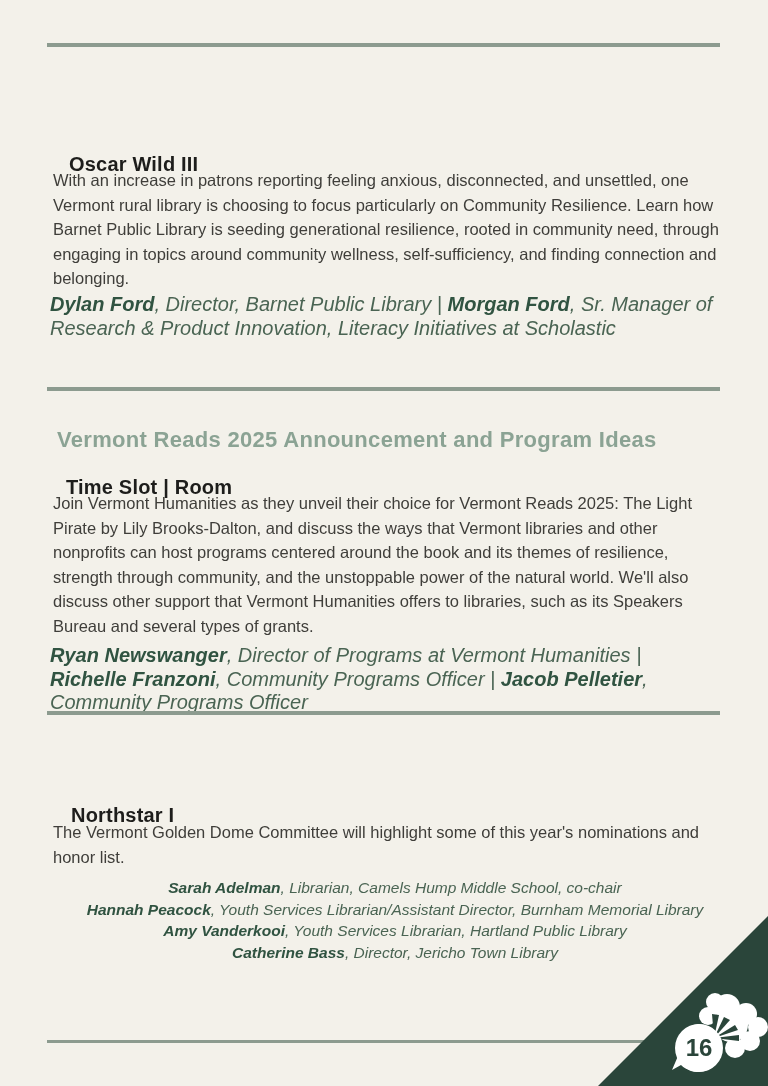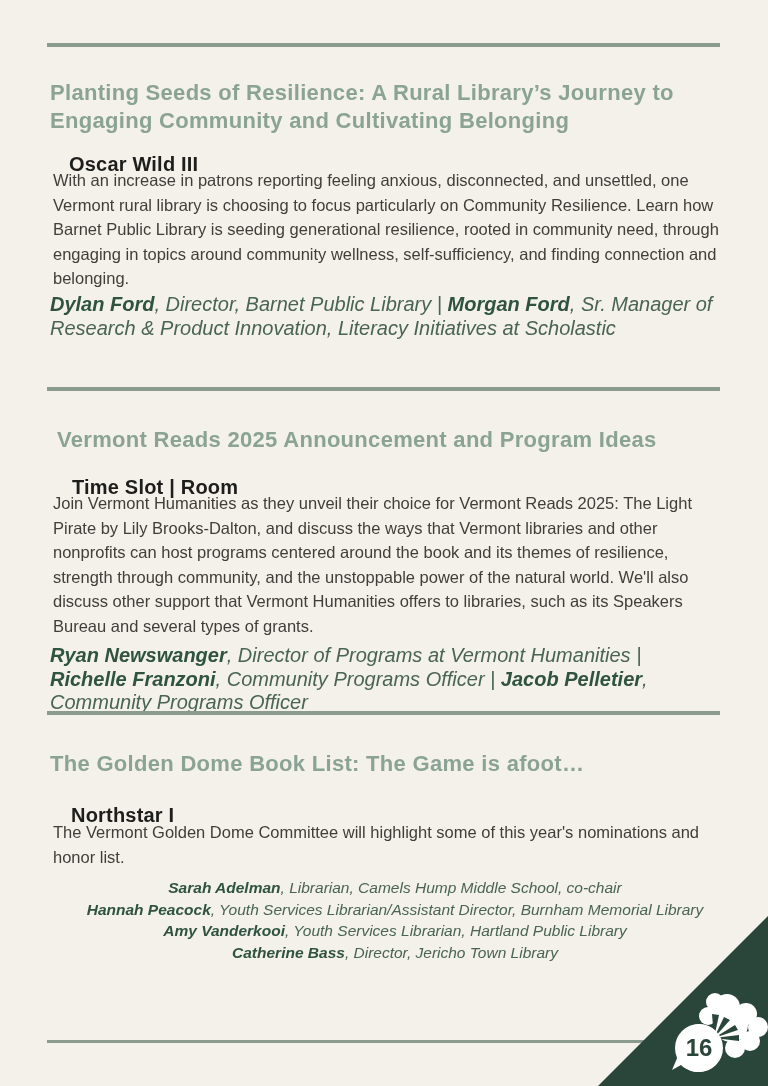--- a/index.html
+++ b/index.html
@@ -36,35 +36,33 @@
     font-family:"Liberation Sans",sans-serif;font-weight:bold;
   }
 </style>
 </head>
 <body>
 
 <div class="page">
 
   <div class="rule" style="top:43px;"></div>
 
-  <h1 class="session-title" style="top:79px;">Planting Seeds of Resilience: A Rural Library’s Journey to Engaging Community and Cultivating Belonging</h1>
   <h2 class="session-subhead" style="top:137px;">Oscar Wild III</h2>
   <p class="session-desc" style="top:165px;">With an increase in patrons reporting feeling anxious, disconnected, and unsettled, one Vermont rural library is choosing to focus particularly on Community Resilience. Learn how Barnet Public Library is seeding generational resilience, rooted in community need, through engaging in topics around community wellness, self-sufficiency, and finding connection and belonging.</p>
   <p class="credits" style="top:293px;"><strong>Dylan Ford</strong><span>, Director, Barnet Public Library | </span><strong>Morgan Ford</strong><span>, Sr. Manager of Research &amp; Product Innovation, Literacy Initiatives at Scholastic</span></p>
 
   <div class="rule" style="top:387px;"></div>
 
   <h1 class="session-title" style="top:426px;left:57px;">Vermont Reads 2025 Announcement and Program Ideas</h1>
-  <h2 class="session-subhead" style="top:460px;left:56px;">Time Slot | Room</h2>
+  <h2 class="session-subhead" style="top:460px;left:50px;">Time Slot | Room</h2>
   <p class="session-desc" style="top:488px;">Join Vermont Humanities as they unveil their choice for Vermont Reads 2025: The Light Pirate by Lily Brooks-Dalton, and discuss the ways that Vermont libraries and other nonprofits can host programs centered around the book and its themes of resilience, strength through community, and the unstoppable power of the natural world. We'll also discuss other support that Vermont Humanities offers to libraries, such as its Speakers Bureau and several types of grants.</p>
   <p class="credits" style="top:644px;"><strong>Ryan Newswanger</strong><span>, Director of Programs at Vermont Humanities | </span><strong>Richelle Franzoni</strong><span>, Community Programs Officer | </span><strong>Jacob Pelletier</strong><span>, Community Programs Officer</span></p>
 
   <div class="rule" style="top:711px;"></div>
 
-  <h1 class="session-title" style="top:750px;">The Golden Dome Book List: The Game is afoot…</h1>
   <h2 class="session-subhead" style="top:788px;left:55px;">Northstar I</h2>
   <p class="session-desc" style="top:817px;">The Vermont Golden Dome Committee will highlight some of this year's nominations and honor list.</p>
   <div class="plist" style="top:877px;text-align:center;">
       <div><strong>Sarah Adelman</strong><span>, Librarian, Camels Hump Middle School, co-chair</span></div>
       <div><strong>Hannah Peacock</strong><span>, Youth Services Librarian/Assistant Director, Burnham Memorial Library</span></div>
       <div><strong>Amy Vanderkooi</strong><span>, Youth Services Librarian, Hartland Public Library</span></div>
       <div><strong>Catherine Bass</strong><span>, Director, Jericho Town Library</span></div>
     </div>
 
   <div class="rule thin" style="top:1040px;width:600px;"></div>

